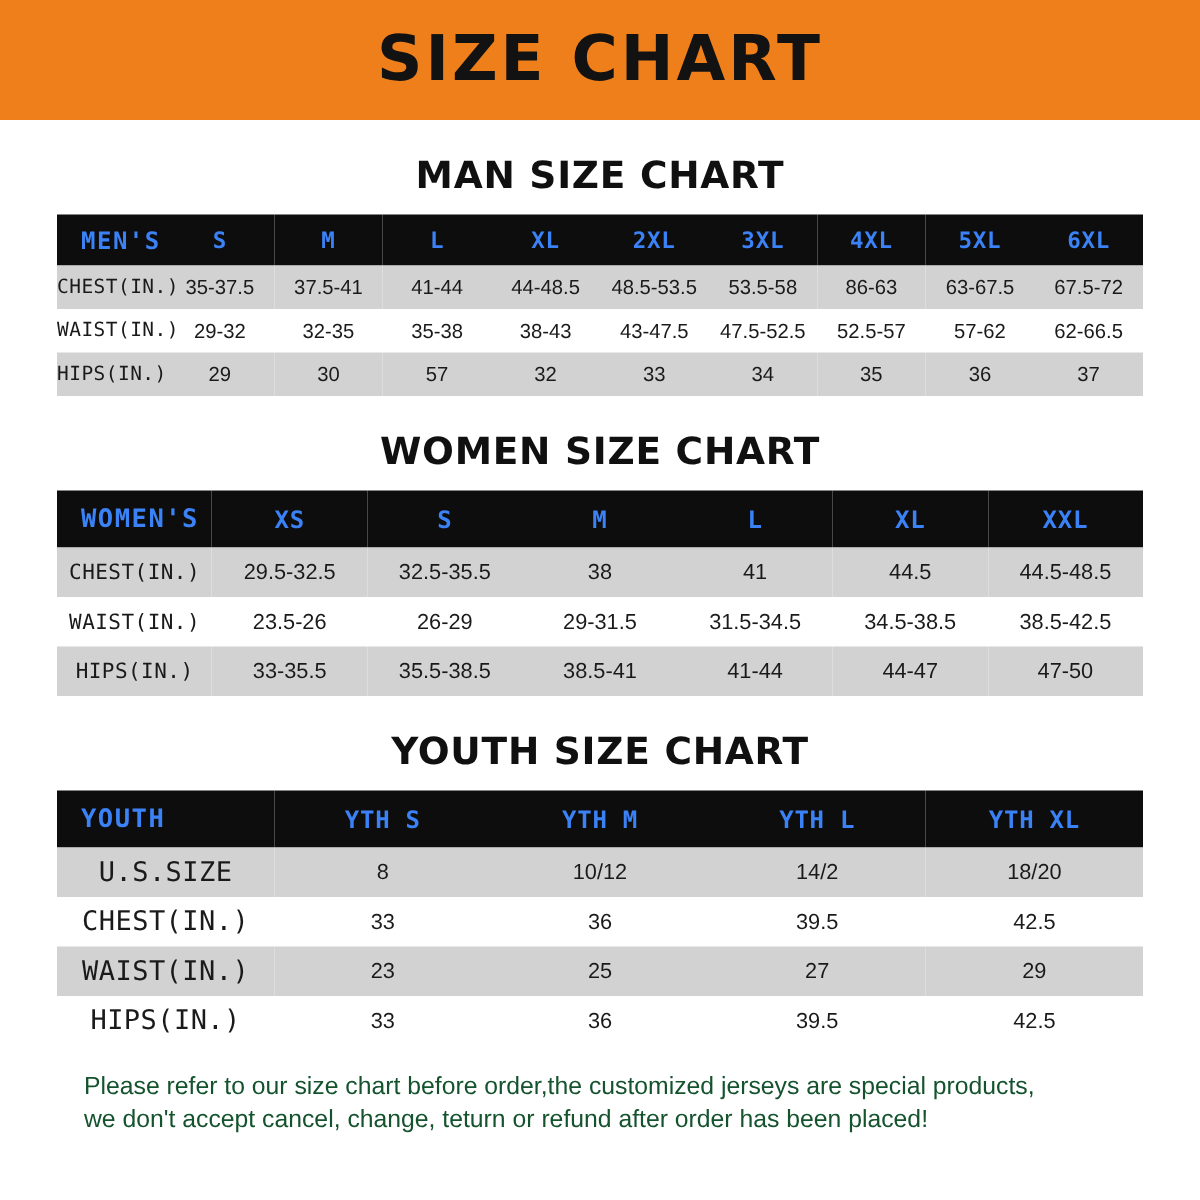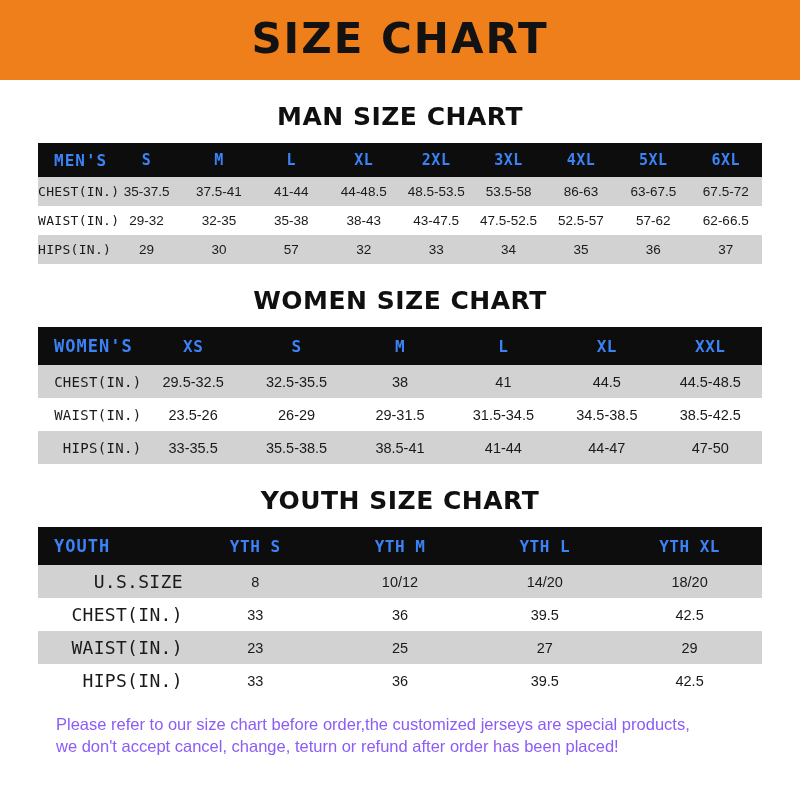--- a/index.html
+++ b/index.html
@@ -84,21 +84,21 @@
     text-align: center;
     font-family: "Liberation Sans", sans-serif;
     font-size: 13.5px;
     color: #1a1a1a;
     vertical-align: middle;
   }
   .chart .data-row td.lbl {
     font-family: "DejaVu Sans Mono", monospace;
     font-size: 13px;
     letter-spacing: 0.3px;
-    text-align: right;
+    text-align: center;
   }
   .chart .data-row.alt {
     background: #d2d2d2;
   }
   .chart .data-row.plain {
     background: #ffffff;
   }
   .women .hdr-row td {
     height: 38px;
     font-size: 16px;
@@ -123,21 +123,21 @@
   }
   .youth .data-row td {
     height: 33px;
     font-size: 14.5px;
   }
   .youth .data-row td.lbl {
     font-size: 18px;
   }
   .note {
     margin: 16px 18px 0 18px;
-    color: #8b5cf6;
+    color: #14532d;
     font-family: "Liberation Sans", sans-serif;
     font-size: 16.5px;
     line-height: 1.35;
     text-align: left;
   }
   .note div {
     white-space: nowrap;
   }
 </style>
 </head>
@@ -254,21 +254,21 @@
         <td class="lbl">YOUTH</td>
         <td>YTH S</td>
         <td>YTH M</td>
         <td>YTH L</td>
         <td>YTH XL</td>
       </tr>
       <tr class="data-row alt">
         <td class="lbl">U.S.SIZE</td>
         <td>8</td>
         <td>10/12</td>
-        <td>14/20</td>
+        <td>14/2</td>
         <td>18/20</td>
       </tr>
       <tr class="data-row plain">
         <td class="lbl">CHEST(IN.)</td>
         <td>33</td>
         <td>36</td>
         <td>39.5</td>
         <td>42.5</td>
       </tr>
       <tr class="data-row alt">

